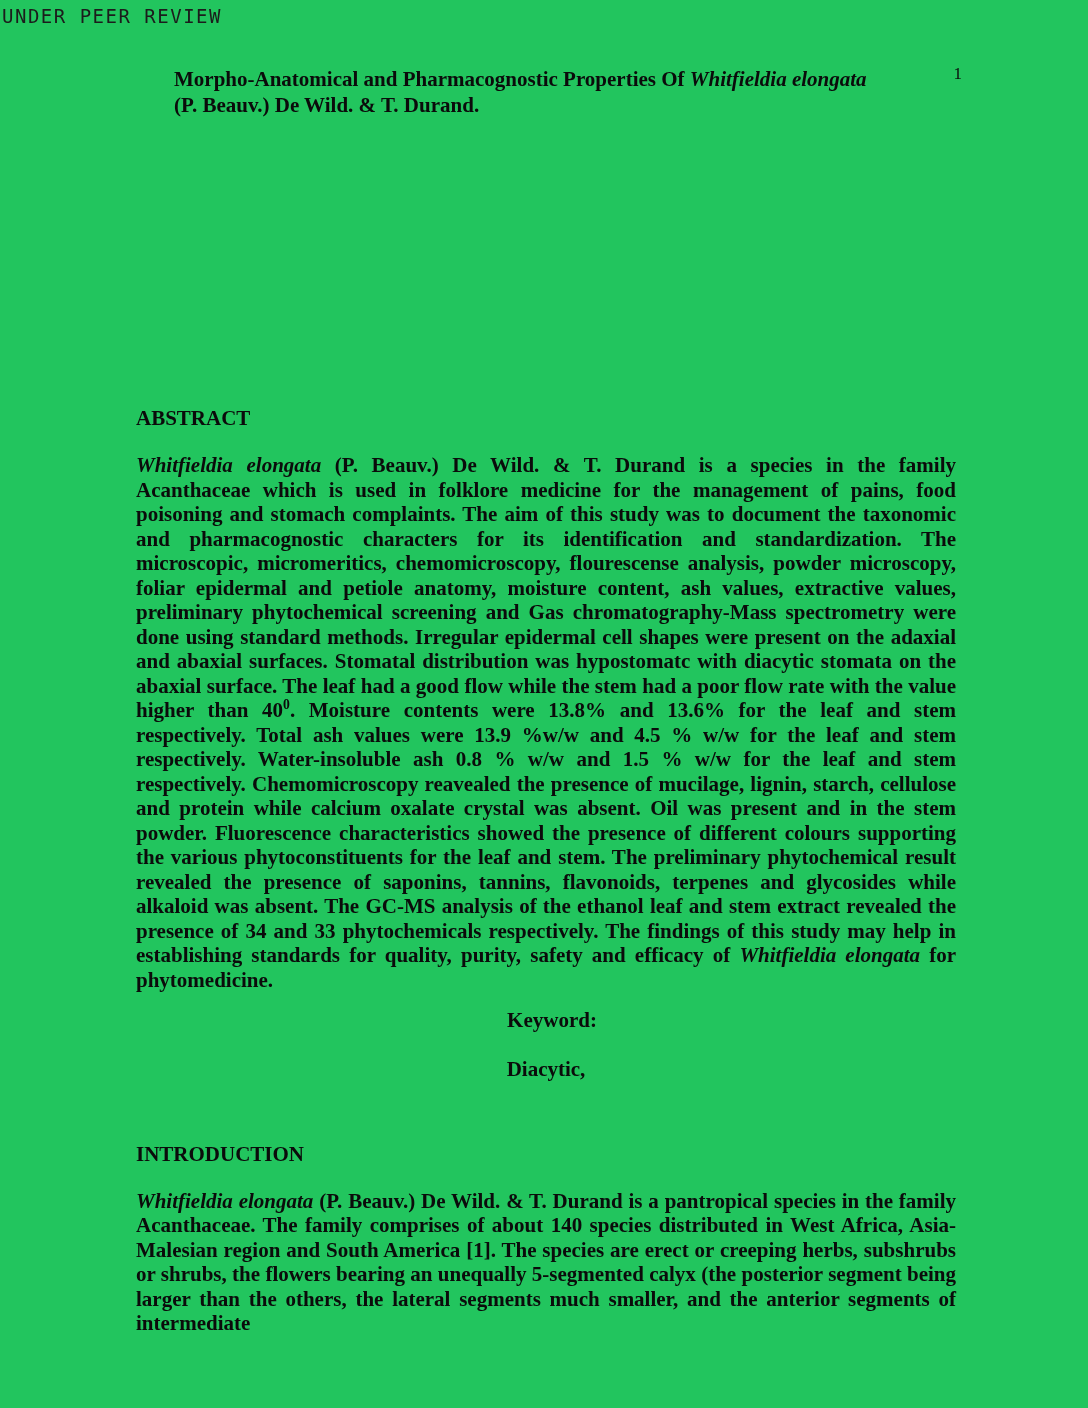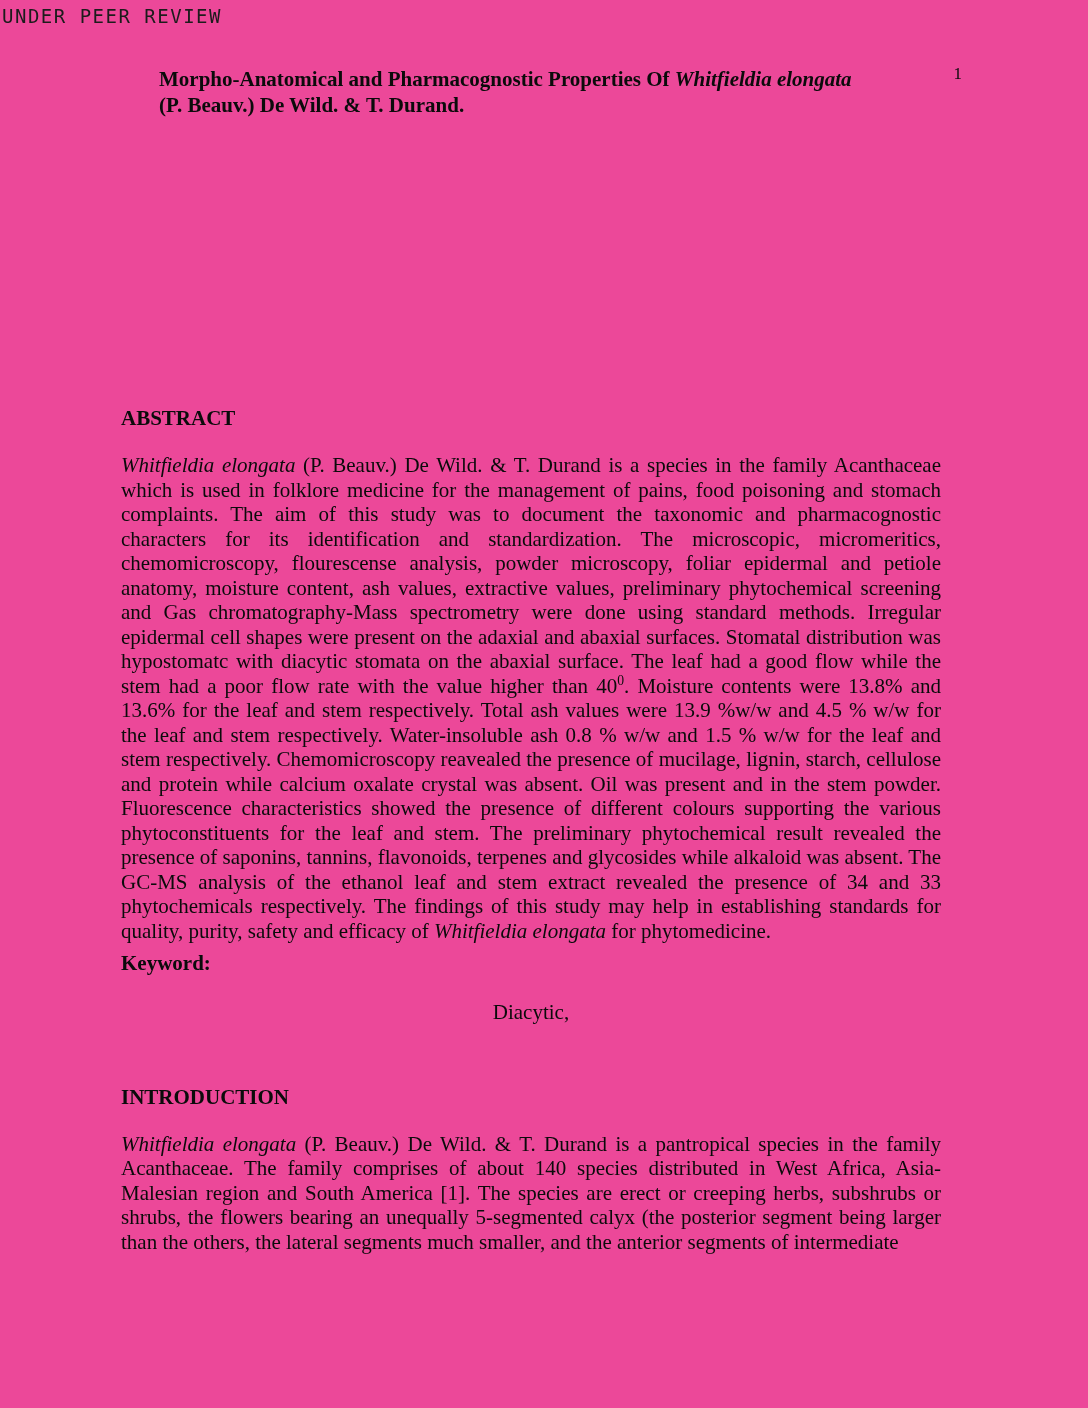--- a/index.html
+++ b/index.html
@@ -5,21 +5,21 @@
   html, body {
     margin: 0;
     padding: 0;
     background: #ffffff;
   }
   .page {
     position: relative;
     width: 1088px;
     height: 1408px;
     margin: 0 auto;
-    background: #ec4899;
+    background: #22c55e;
     color: #0b0b0b;
     font-family: "Liberation Serif", "DejaVu Serif", serif;
     font-size: 21px;
     line-height: 24.5px;
     box-sizing: border-box;
     overflow: hidden;
   }
   .watermark {
     position: absolute;
     top: 4px;
@@ -33,43 +33,44 @@
   .page-number {
     position: absolute;
     top: 62px;
     right: 126px;
     font-size: 17px;
     color: #0b0b0b;
   }
   .content {
     position: absolute;
     top: 0;
-    left: 121px;
+    left: 136px;
     width: 832px;
   }
   .title {
     margin: 66px 0 0 38px;
     padding-right: 90px;
     font-size: 21px;
     font-weight: bold;
     line-height: 26px;
     text-align: left;
   }
   .section-heading {
     font-size: 21px;
     font-weight: bold;
     line-height: 25px;
     margin: 0;
   }
   .abstract-heading { margin-top: 288px; }
-  .keyword-heading  { margin-top: 8px; }
+  .keyword-heading  { margin-top: 16px; text-align: center; }
   .intro-heading    { margin-top: 60px; }
   .body-text {
     margin: 22px 12px 0 0;
     text-align: justify;
+    font-weight: bold;
   }
   .keyword-value {
     margin-top: 24px;
     text-align: center;
   }
   .seg-normal { font-style: normal; font-weight: inherit; }
   .seg-italic { font-style: italic; }
   .seg-bold { font-weight: bold; }
   .seg-bold-italic { font-weight: bold; font-style: italic; }
   .seg-sup {

